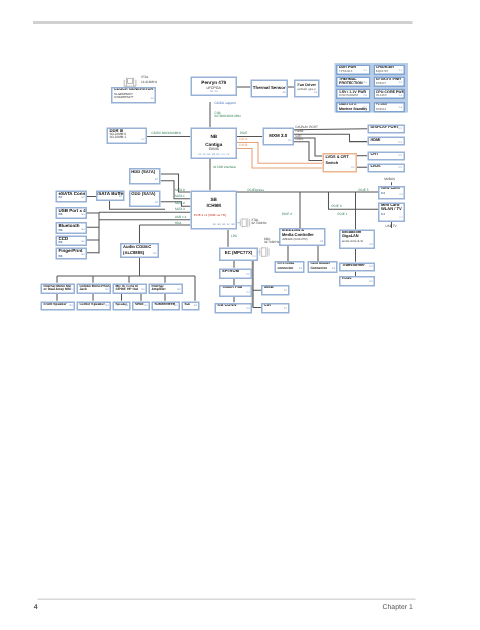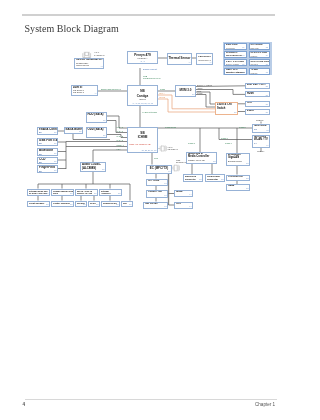--- a/index.html
+++ b/index.html
@@ -29,21 +29,20 @@
   .lbl.gray{color:#444;}
   .lbl.orange{color:#e08a4a;}
   .corner{position:absolute;font-size:1.75px;color:#7e9ecb;right:0.6px;bottom:0.1px;line-height:1;white-space:nowrap;}
   .corner.ctr{right:auto;left:0;width:100%;text-align:center;}
 </style>
 </head>
 <body>
 
 <div id="page">
   <div id="hrule"></div>
-  <div id="title">System Block Diagram</div>
   <div id="diagram">
     <svg id="wires" viewBox="0 0 300 420">
         <path d="M 82.8 53.2 L 82.8 57.5 M 84.3 51.8 L 84.3 57.5 M 85.0 52.3 L 88.4 52.3 L 88.4 55.6 L 85.0 55.6 Z M 89.1 51.8 L 89.1 57.5 M 90.6 53.2 L 90.6 57.5 M 82.8 57.5 L 90.6 57.5" stroke="#8a8a8a" stroke-width="0.4" fill="none"></path>
         <path d="M 140 68 L 140 85" stroke="#555" stroke-width="0.7" fill="none"></path>
         <path d="M 158 58 L 167 58" stroke="#555" stroke-width="0.7" fill="none"></path>
         <path d="M 192 58 L 196 58" stroke="#555" stroke-width="0.7" fill="none"></path>
         <path d="M 98 91 L 127 91" stroke="#555" stroke-width="0.7" fill="none"></path>
         <path d="M 158 91 L 175 91" stroke="#555" stroke-width="0.7" fill="none"></path>
         <path d="M 140 106 L 140 127" stroke="#555" stroke-width="0.7" fill="none"></path>
         <path d="M 196 86.5 L 245 85.8" stroke="#555" stroke-width="0.7" fill="none"></path>

